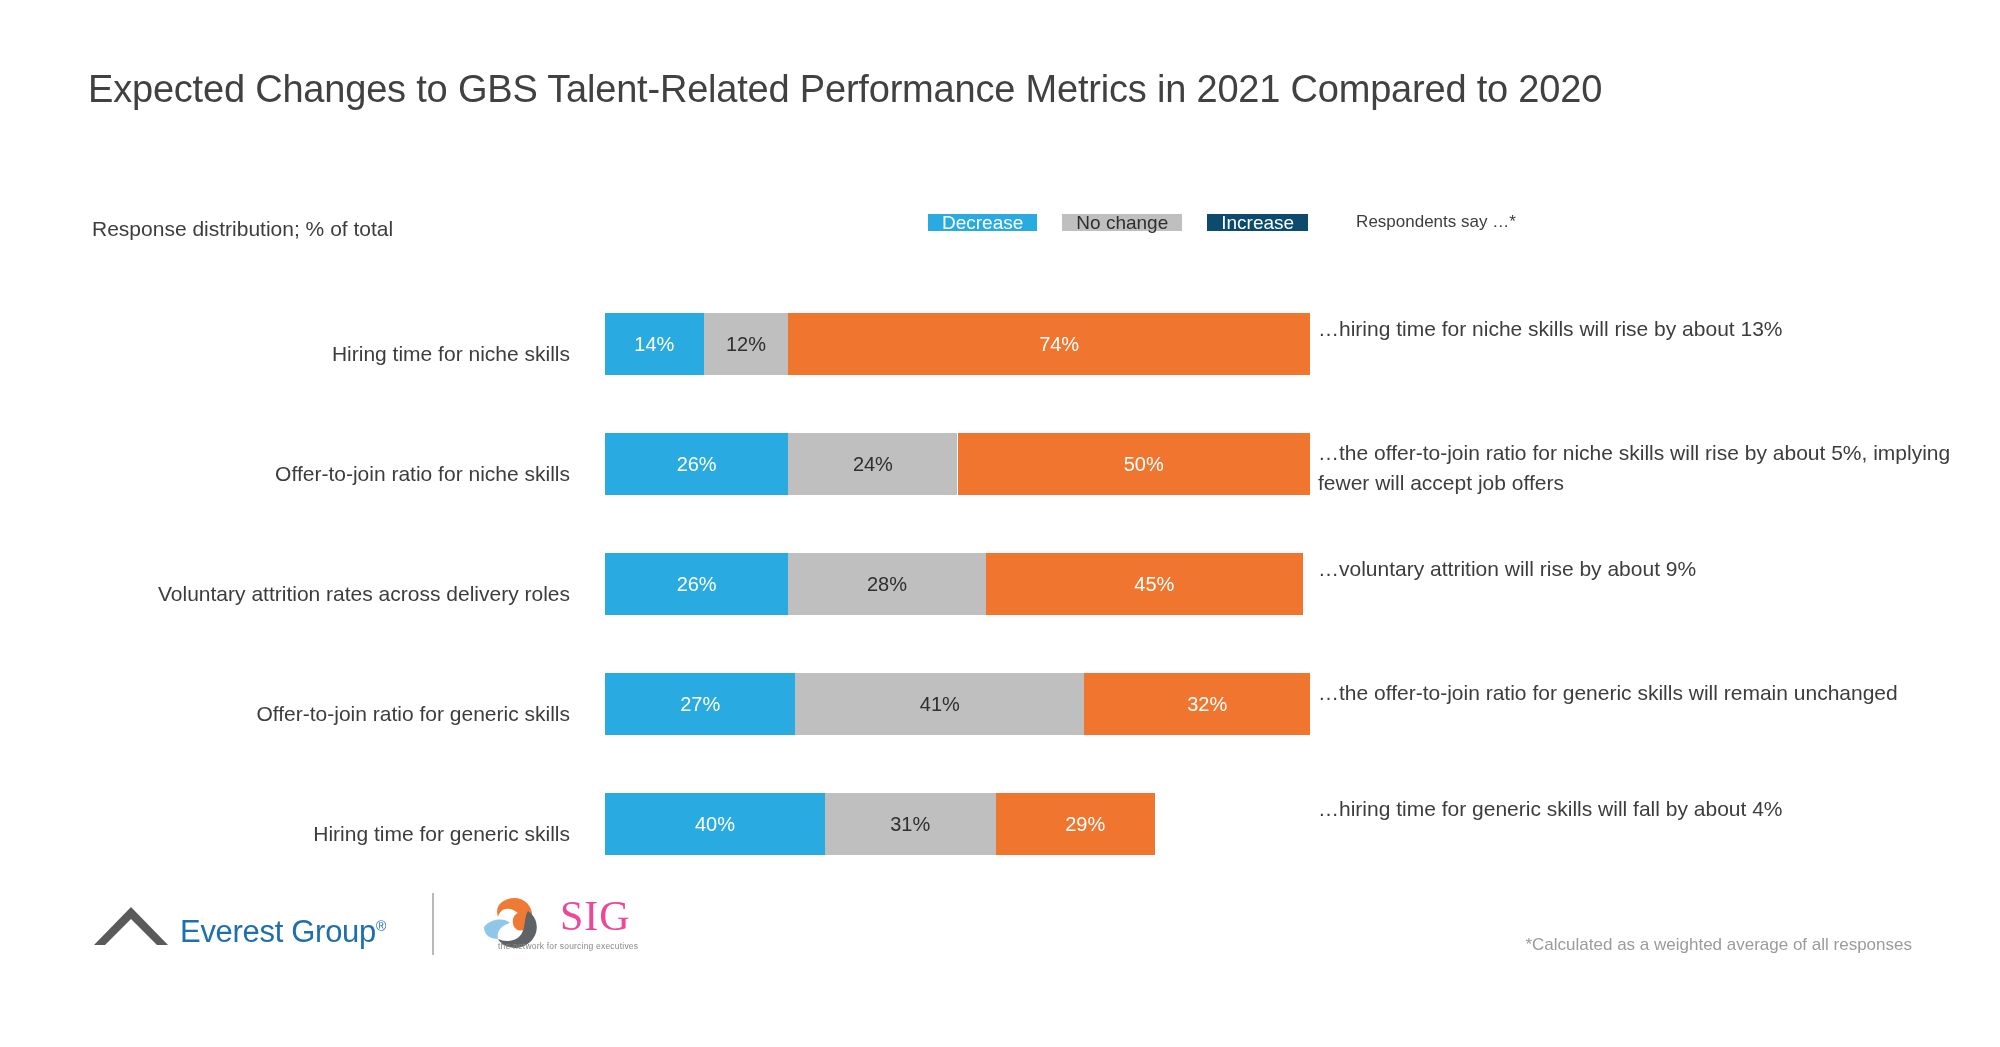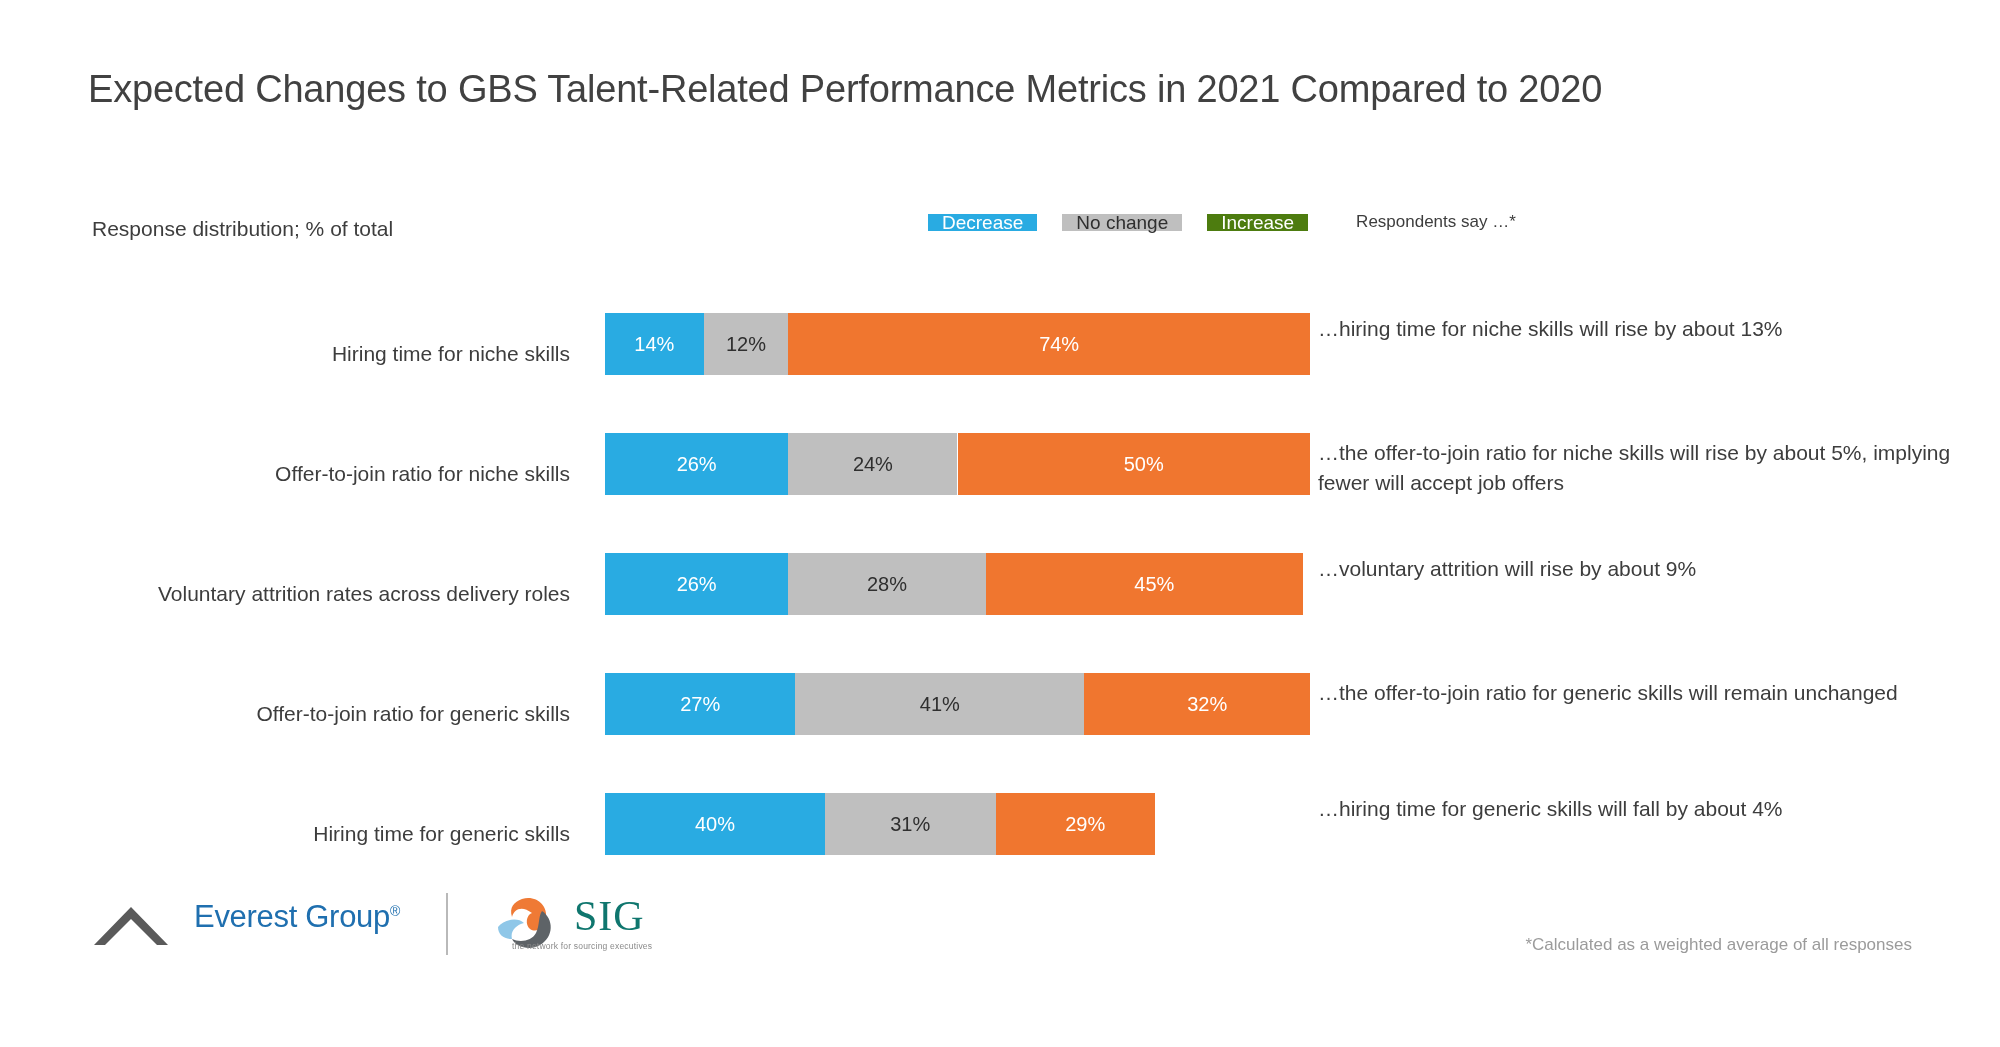--- a/index.html
+++ b/index.html
@@ -52,21 +52,21 @@
     padding: 0 14px;
     display: flex;
     align-items: center;
     justify-content: center;
     font-size: 19px;
     line-height: 1;
     box-sizing: border-box;
   }
   .legend-chip.decrease { background: #29ABE2; color: #ffffff; }
   .legend-chip.nochange { background: #BFBFBF; color: #2f2f2f; }
-  .legend-chip.increase { background: #4d7c0f; color: #ffffff; }
+  .legend-chip.increase { background: #0c4a6e; color: #ffffff; }
   .legend-note {
     font-size: 17px;
     color: #3d3d3d;
     margin-left: 23px;
     white-space: nowrap;
   }
 
   
   .chart {
     position: absolute;
@@ -125,22 +125,22 @@
   .footer-logos {
     position: absolute;
     left: 92px;
     top: 893px;
     display: flex;
     align-items: center;
     gap: 0;
   }
   .eg-logo {
     display: flex;
-    align-items: flex-start;
-    gap: 24px;
+    align-items: flex-end;
+    gap: 10px;
     position: relative;
   }
   .eg-chevron { display: block; }
   .eg-wordmark {
     font-size: 31px;
     color: #1F6FAF;
     line-height: 1;
     position: relative;
     letter-spacing: -0.3px;
   }
@@ -159,21 +159,21 @@
     display: flex;
     align-items: center;
     gap: 10px;
     position: relative;
   }
   .sig-mark { display: block; }
   .sig-text-wrap { display: flex; flex-direction: column; }
   .sig-word {
     font-size: 42px;
     line-height: 0.95;
-    color: #0f766e;
+    color: #ec4899;
     letter-spacing: 1px;
     font-family: "Liberation Serif", serif;
   }
   .sig-tagline {
     font-size: 8.5px;
     color: #8a8a8a;
     letter-spacing: 0.2px;
     margin-top: 4px;
     margin-left: -62px;
   }

